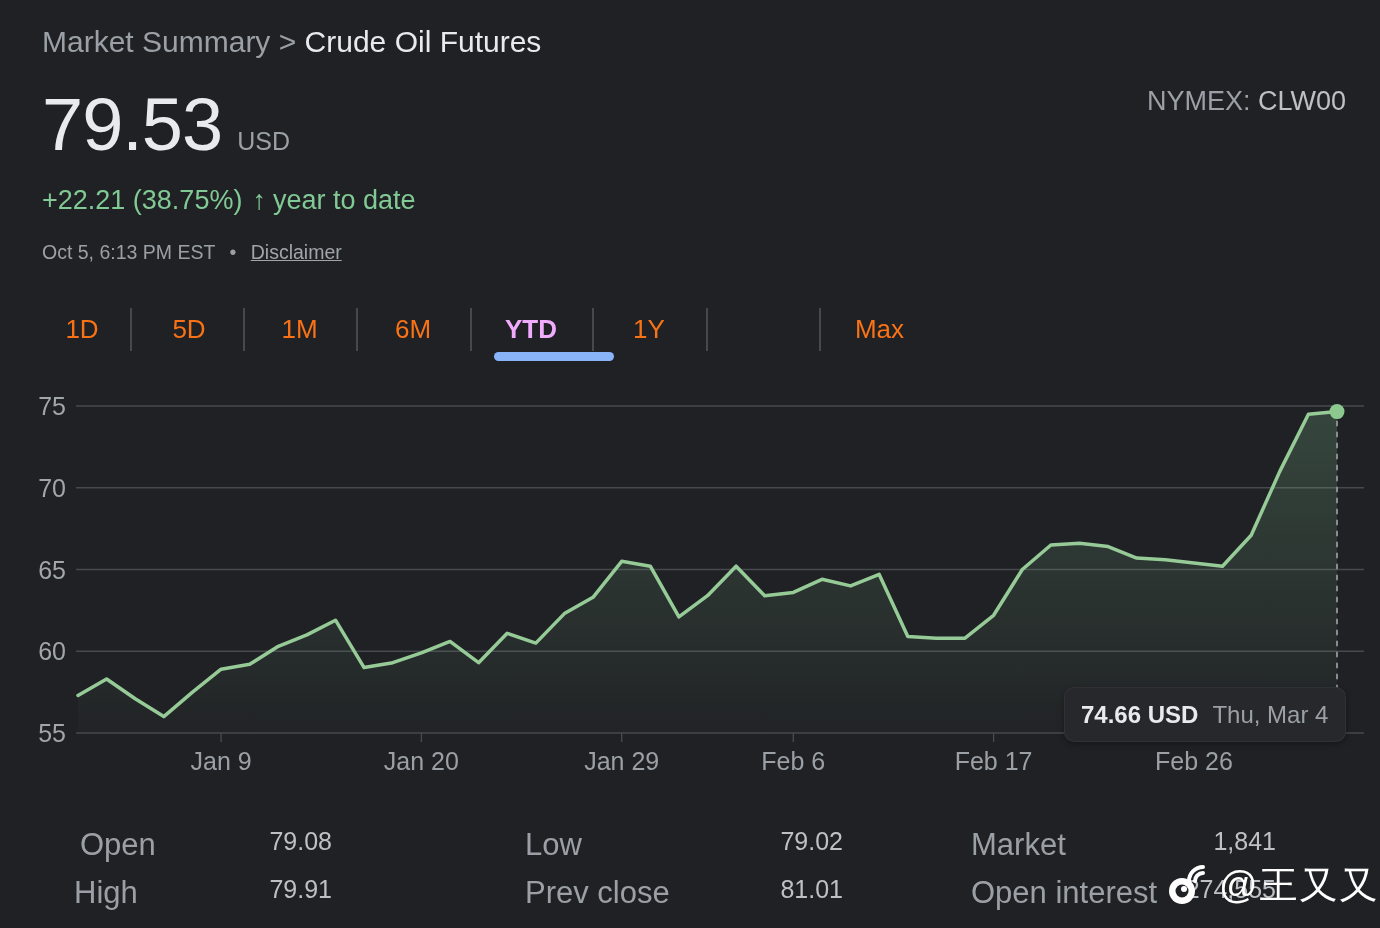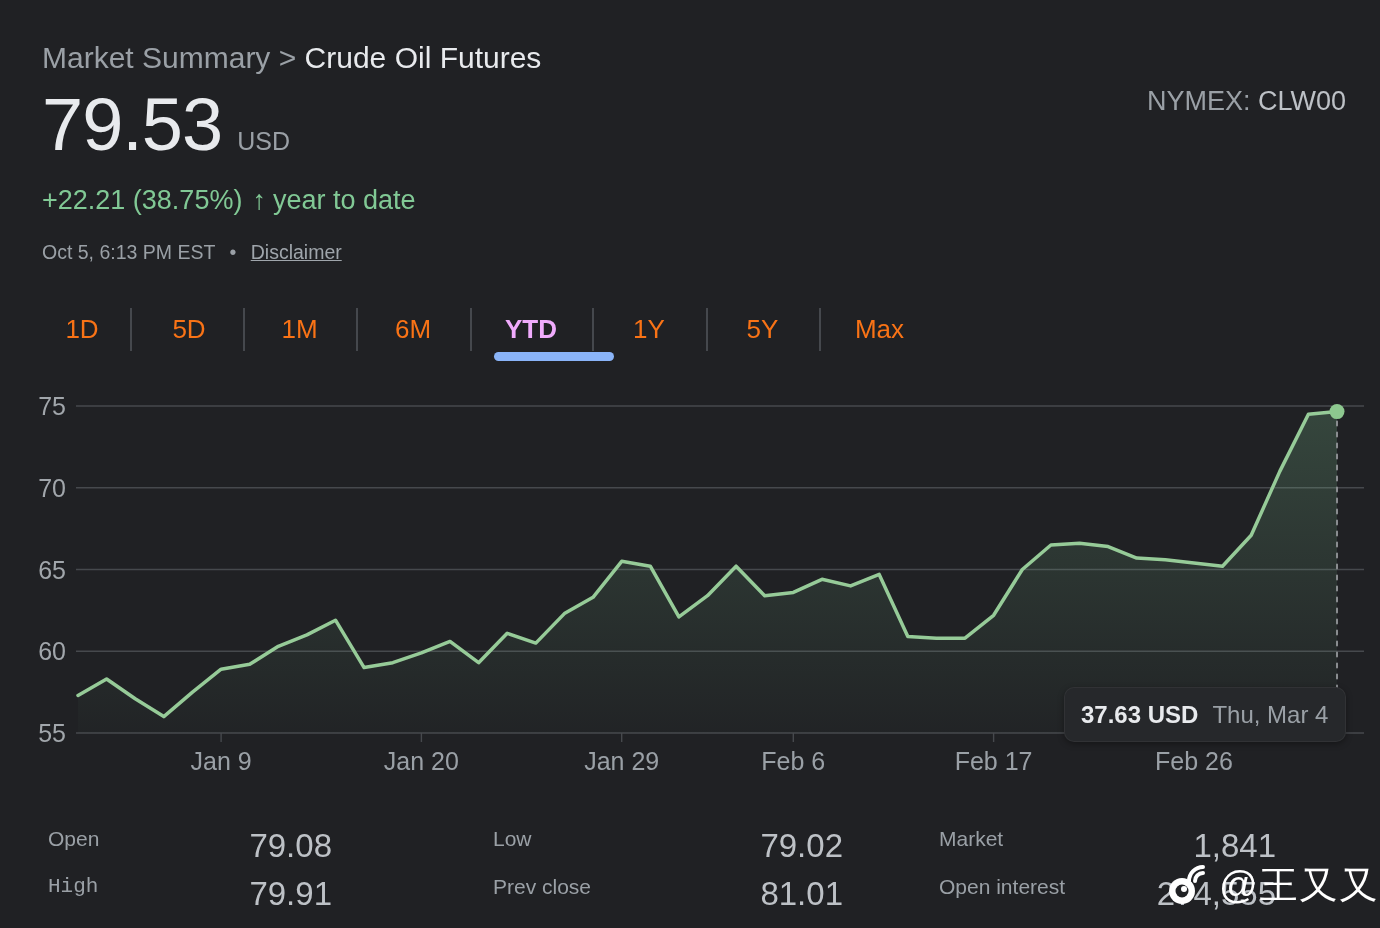--- a/index.html
+++ b/index.html
@@ -6,21 +6,21 @@
     margin: 0; padding: 0;
     width: 1380px; height: 928px;
     background: #202124;
     font-family: "Liberation Sans", "DejaVu Sans", sans-serif;
     overflow: hidden;
     position: relative;
   }
   .abs { position: absolute; }
 
   
-  .breadcrumb { left: 42px; top: 25px; font-size: 30px; color: #9aa0a6; white-space: nowrap; margin-top: 16px; }
+  .breadcrumb { left: 42px; top: 25px; font-size: 30px; color: #9aa0a6; white-space: nowrap; }
   .breadcrumb .current { color: #e8eaed; }
   .breadcrumb a { color: #9aa0a6; text-decoration: none; cursor: pointer; }
 
   .exchange { top: 86px; right: 34px; font-size: 27px; white-space: nowrap; }
   .exchange .exch-label { color: #9aa0a6; }
   .exchange .exch-ticker { color: #bdc1c6; }
 
   .price-row { left: 42px; top: 88px; display: flex; align-items: baseline; }
   .price-value { font-size: 74px; line-height: 1.0; color: #e8eaed; letter-spacing: -1px; }
   .price-currency { font-size: 25px; color: #9aa0a6; margin-left: 15px; }
@@ -60,22 +60,22 @@
     background: #26282b; border: 1px solid rgba(255,255,255,0.05);
     border-radius: 10px; box-sizing: border-box;
     display: flex; align-items: center; padding-left: 16px;
     box-shadow: 0 2px 6px rgba(0,0,0,0.35);
     white-space: nowrap;
   }
   .tooltip .tt-price { color: #e8eaed; font-size: 24px; font-weight: bold; }
   .tooltip .tt-date  { color: #9aa0a6; font-size: 24px; margin-left: 14px; }
 
   
-  .stat-label { position: absolute; font-size: 21px; color: #9aa0a6; white-space: nowrap; }
-  .stat-value { position: absolute; font-size: 33px; color: #bdc1c6; text-align: right; white-space: nowrap; }
+  .stat-label { position: absolute; font-size: 31px; color: #9aa0a6; white-space: nowrap; margin-left: 32px; }
+  .stat-value { position: absolute; font-size: 25px; color: #bdc1c6; text-align: right; white-space: nowrap; }
 
   
   .watermark {
     left: 1162px; top: 856px; height: 58px;
     display: flex; align-items: center; gap: 3px;
     color: #ffffff; z-index: 5;
   }
   .watermark .wm-text { font-size: 38px; letter-spacing: 2px; }
 </style>
 </head>
@@ -146,46 +146,45 @@
   <span class="disclaimer">Disclaimer</span>
 </div>
 
 <div class="abs tabbar">
   <div class="tab" style="left:34px;width:96px;">1D</div>
   <div class="tab" style="left:130px;width:118px;">5D</div>
   <div class="tab" style="left:243px;width:113px;">1M</div>
   <div class="tab" style="left:356px;width:114px;">6M</div>
   <div class="tab active" style="left:470px;width:122px;">YTD</div>
   <div class="tab" style="left:592px;width:114px;">1Y</div>
-  <div class="tab" style="left:706px;width:113px;">5Y</div>
   <div class="tab" style="left:819px;width:121px;">Max</div>
   <div class="tab-divider" style="left:130px;"></div>
   <div class="tab-divider" style="left:243px;"></div>
   <div class="tab-divider" style="left:356px;"></div>
   <div class="tab-divider" style="left:470px;"></div>
   <div class="tab-divider" style="left:592px;"></div>
   <div class="tab-divider" style="left:706px;"></div>
   <div class="tab-divider" style="left:819px;"></div>
   <div class="tab-underline"></div>
 </div>
 
 <div class="abs tooltip">
-  <span class="tt-price">37.63 USD</span>
+  <span class="tt-price">74.66 USD</span>
   <span class="tt-date">Thu, Mar 4</span>
 </div>
 
 <div>
   <span class="stat-label" style="left:48px;top:827px;">Open</span>
   <span class="stat-value" style="left:182px;top:827px;width:150px;">79.08</span>
   <span class="stat-label" style="left:493px;top:827px;">Low</span>
   <span class="stat-value" style="left:693px;top:827px;width:150px;">79.02</span>
   <span class="stat-label" style="left:939px;top:827px;">Market</span>
   <span class="stat-value" style="left:1126px;top:827px;width:150px;">1,841</span>
 
-  <span class="stat-label" style="left:48px;top:875px;font-family:Liberation Mono, monospace;">High</span>
+  <span class="stat-label" style="left:42px;top:875px;">High</span>
   <span class="stat-value" style="left:182px;top:875px;width:150px;">79.91</span>
   <span class="stat-label" style="left:493px;top:875px;">Prev close</span>
   <span class="stat-value" style="left:693px;top:875px;width:150px;">81.01</span>
   <span class="stat-label" style="left:939px;top:875px;">Open interest</span>
   <span class="stat-value" style="left:1126px;top:875px;width:150px;">274,555</span>
 </div>
 
 <div class="abs watermark">
   <svg width="54" height="48" viewBox="0 0 54 48">
     <circle cx="20" cy="30" r="13" fill="#ffffff"></circle>

